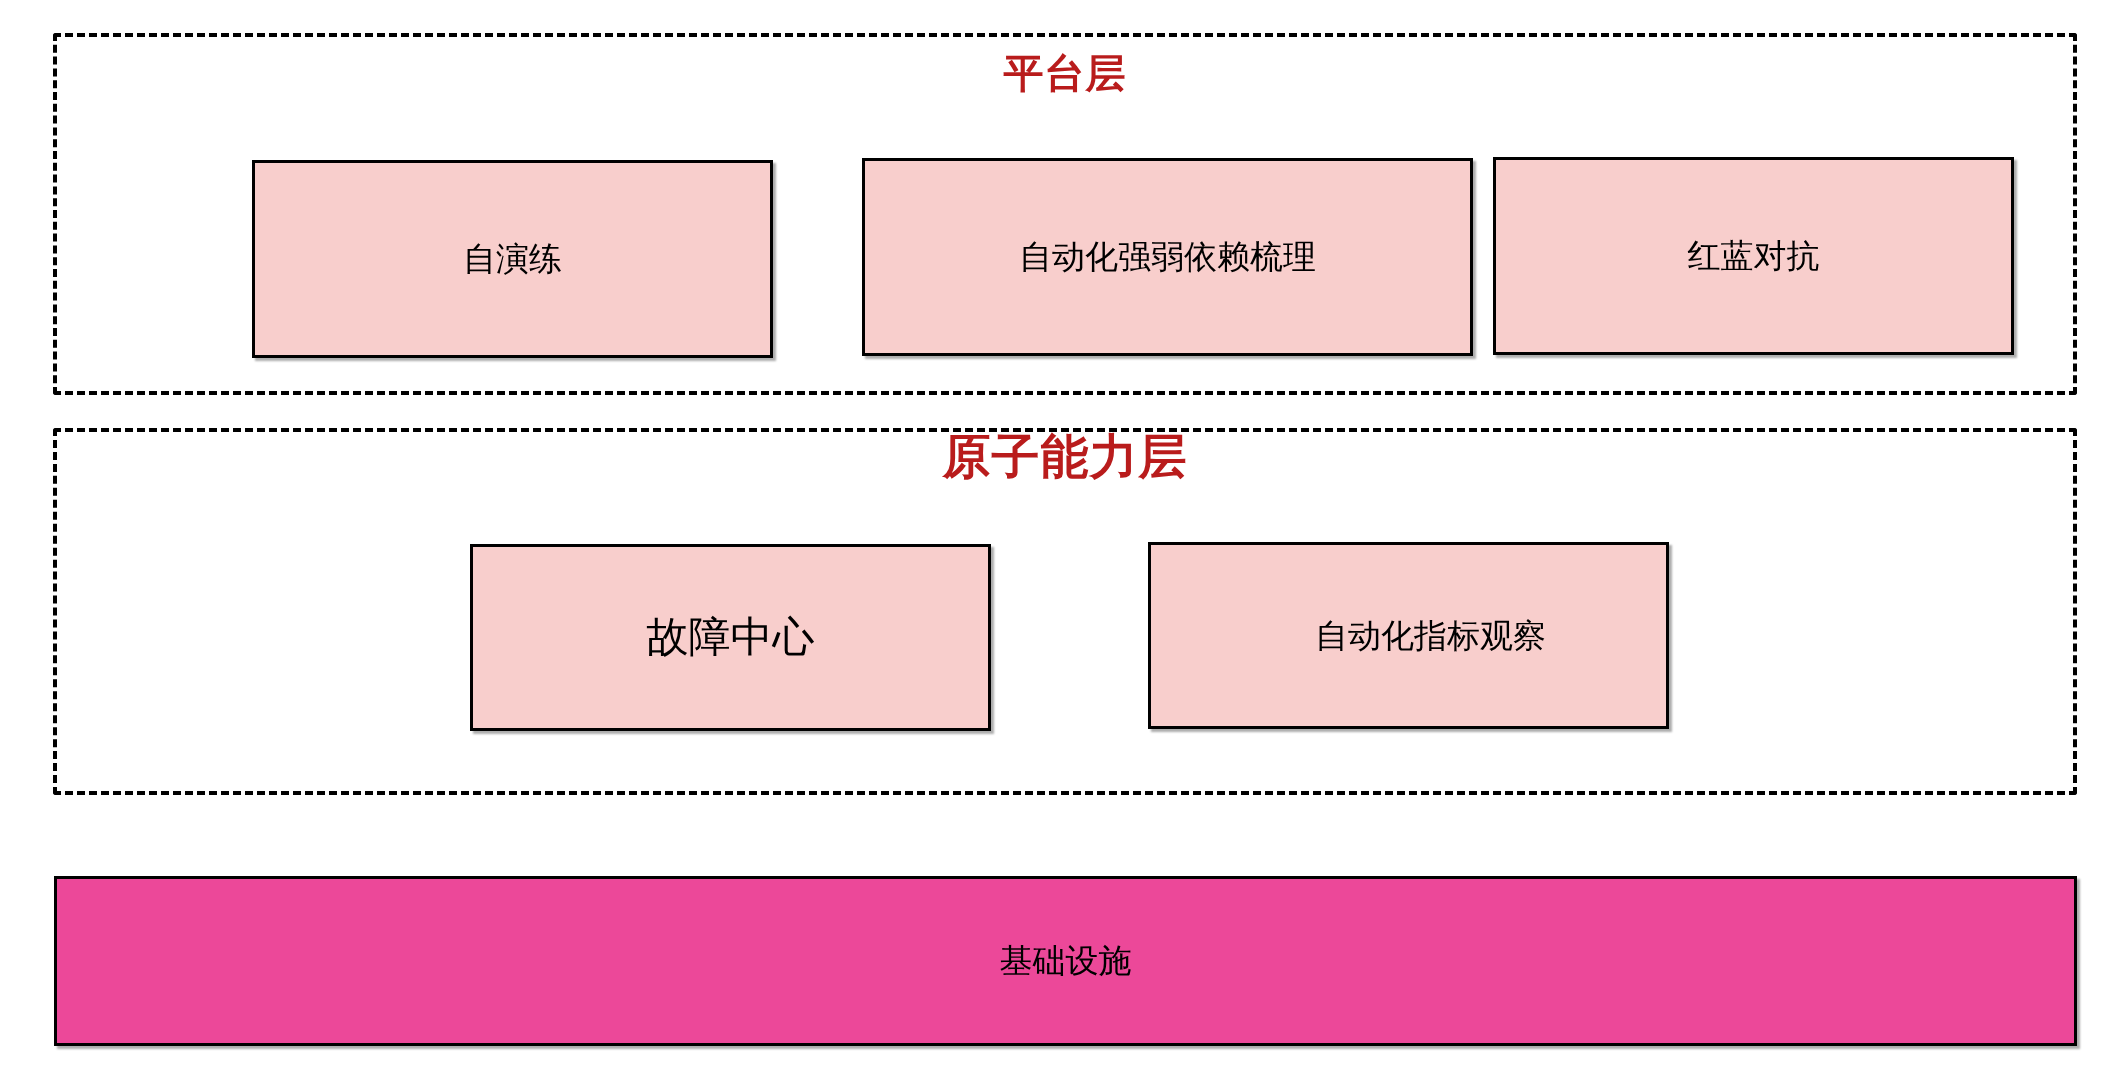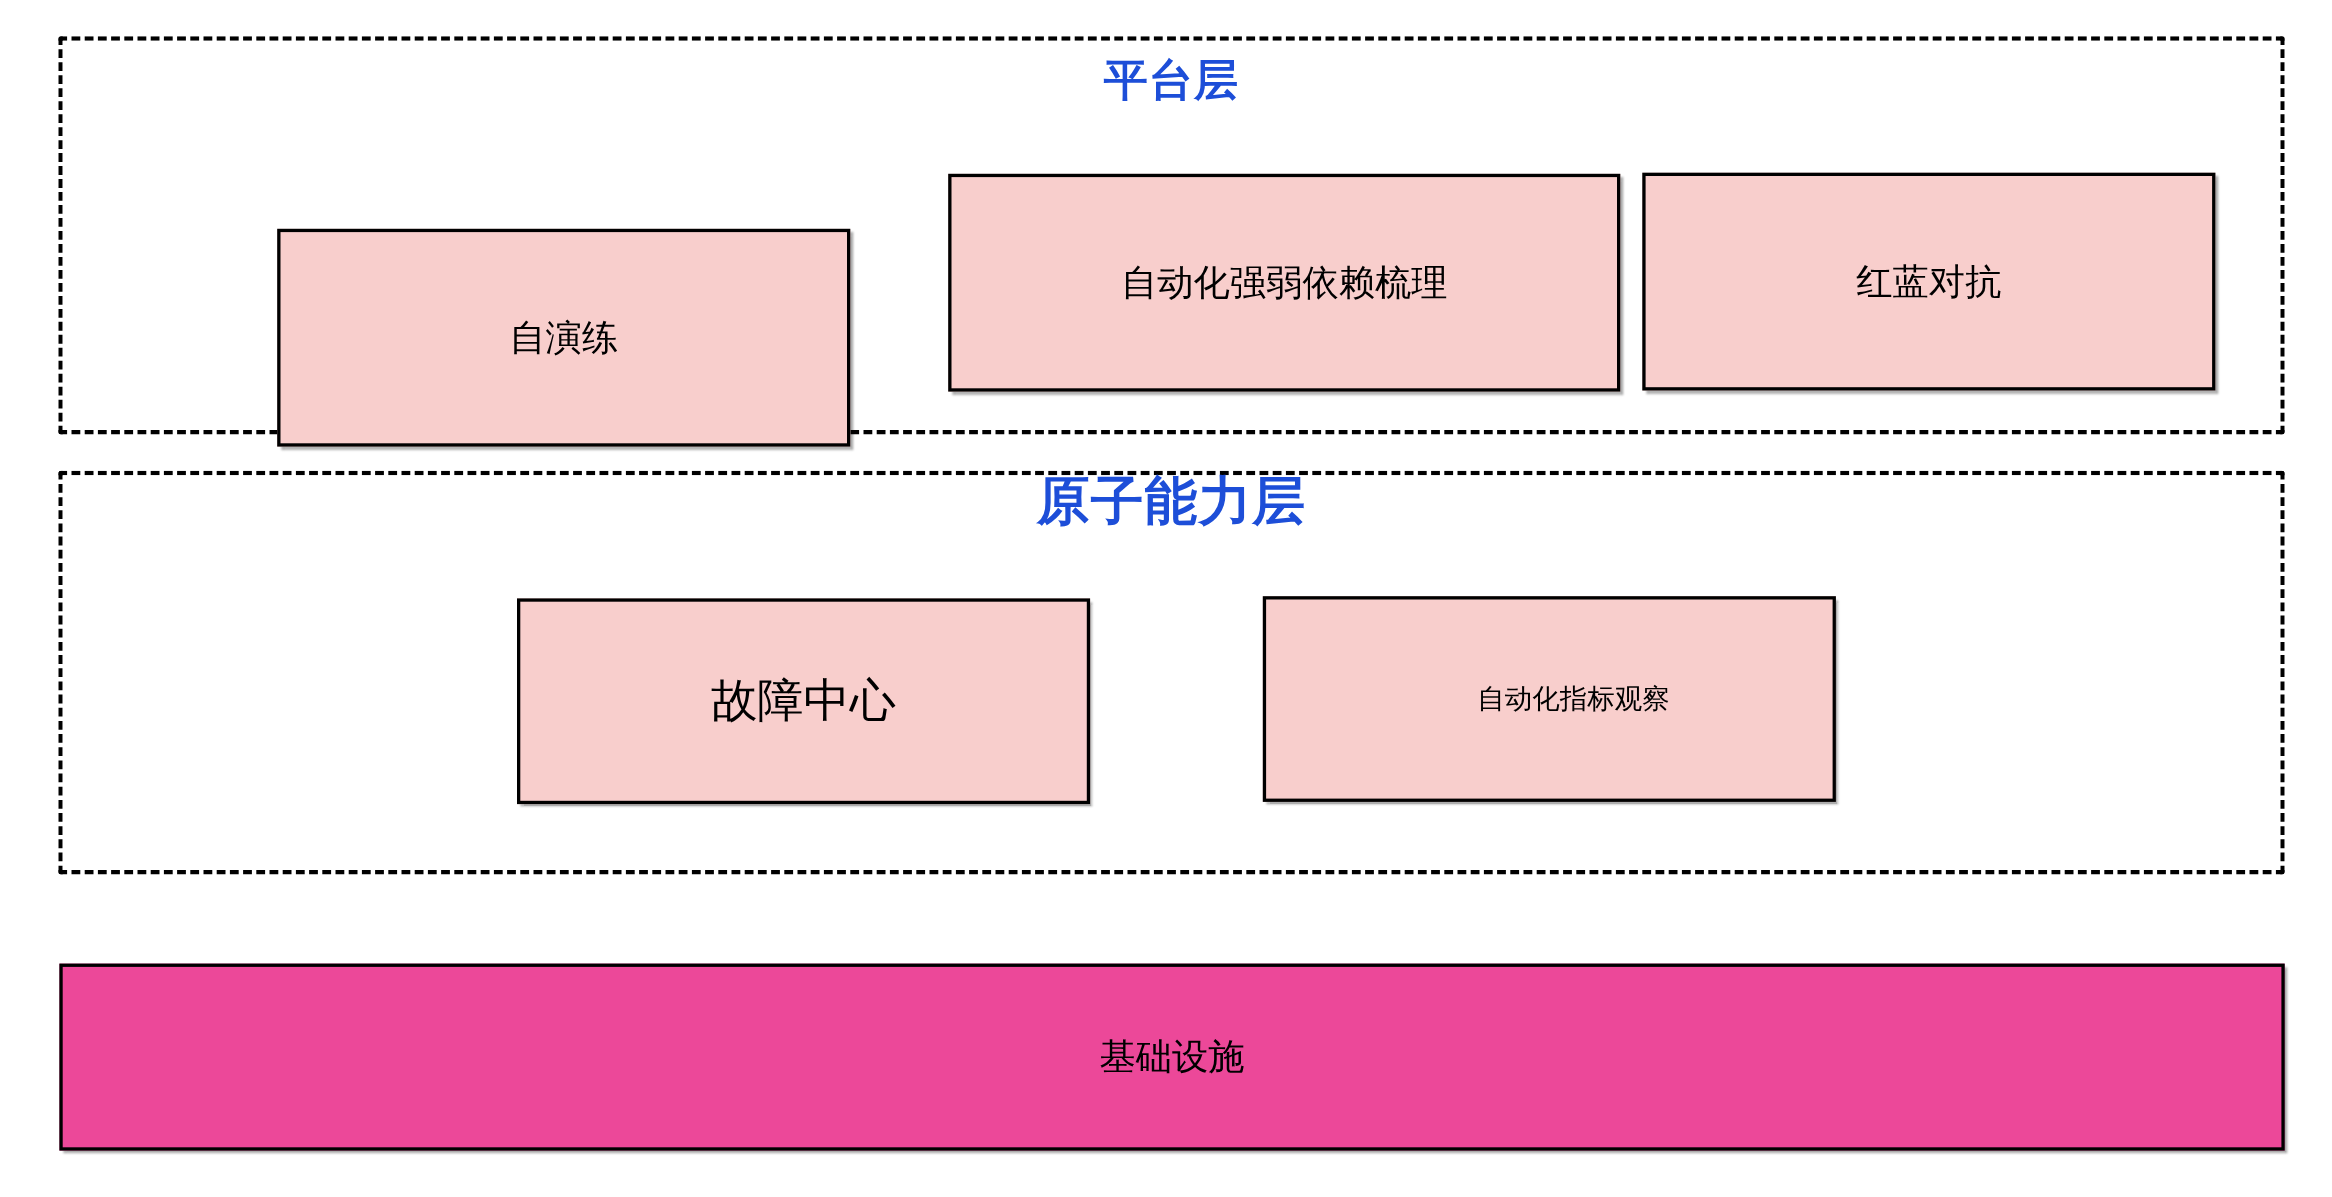--- a/index.html
+++ b/index.html
@@ -27,21 +27,21 @@
     border: 4px dashed #000000;
     border-radius: 3px;
     background: transparent;
   }
   .layer-title {
     position: absolute;
     left: 0;
     right: 0;
     text-align: center;
     font-weight: bold;
-    color: #1d4ed8;
+    color: #b91c1c;
     letter-spacing: 1px;
     white-space: nowrap;
     line-height: 1;
   }
 
   
   .node {
     position: absolute;
     box-sizing: border-box;
     display: flex;
@@ -53,29 +53,29 @@
     text-align: center;
     line-height: 1.2;
   }
   .node.pink { background: #f8cecc; }
   .node.cyan { background: #ec4899; }
   .node-label { white-space: nowrap; }
 
   
   #layer-platform        { left: 53px;   top: 33px;   width: 2024px; height: 362px; }
   #layer-platform .layer-title { top: 16px; font-size: 40px; }
-  #node-self-drill       { left: 252px;  top: 160px;  width: 521px;  height: 198px; font-size: 33px; margin-top: 48px; }
+  #node-self-drill       { left: 252px;  top: 160px;  width: 521px;  height: 198px; font-size: 33px; }
   #node-dependency       { left: 862px;  top: 158px;  width: 611px;  height: 198px; font-size: 33px; }
   #node-red-blue         { left: 1493px; top: 157px;  width: 521px;  height: 198px; font-size: 33px; }
 
   
   #layer-atomic          { left: 53px;   top: 428px;  width: 2024px; height: 367px; }
   #layer-atomic .layer-title { top: 1px; font-size: 48px; }
   #node-fault-center     { left: 470px;  top: 544px;  width: 521px;  height: 187px; font-size: 42px; }
-  #node-metric-observe   { left: 1148px; top: 542px;  width: 521px;  height: 187px; font-size: 25px; padding-left: 44px; }
+  #node-metric-observe   { left: 1148px; top: 542px;  width: 521px;  height: 187px; font-size: 33px; padding-left: 44px; }
 
   
   #node-infrastructure   { left: 54px;   top: 876px;  width: 2023px; height: 170px; font-size: 33px; }
 </style>
 </head>
 <body>
 
 <div id="canvas">
 
   <div class="layer" id="layer-platform">

